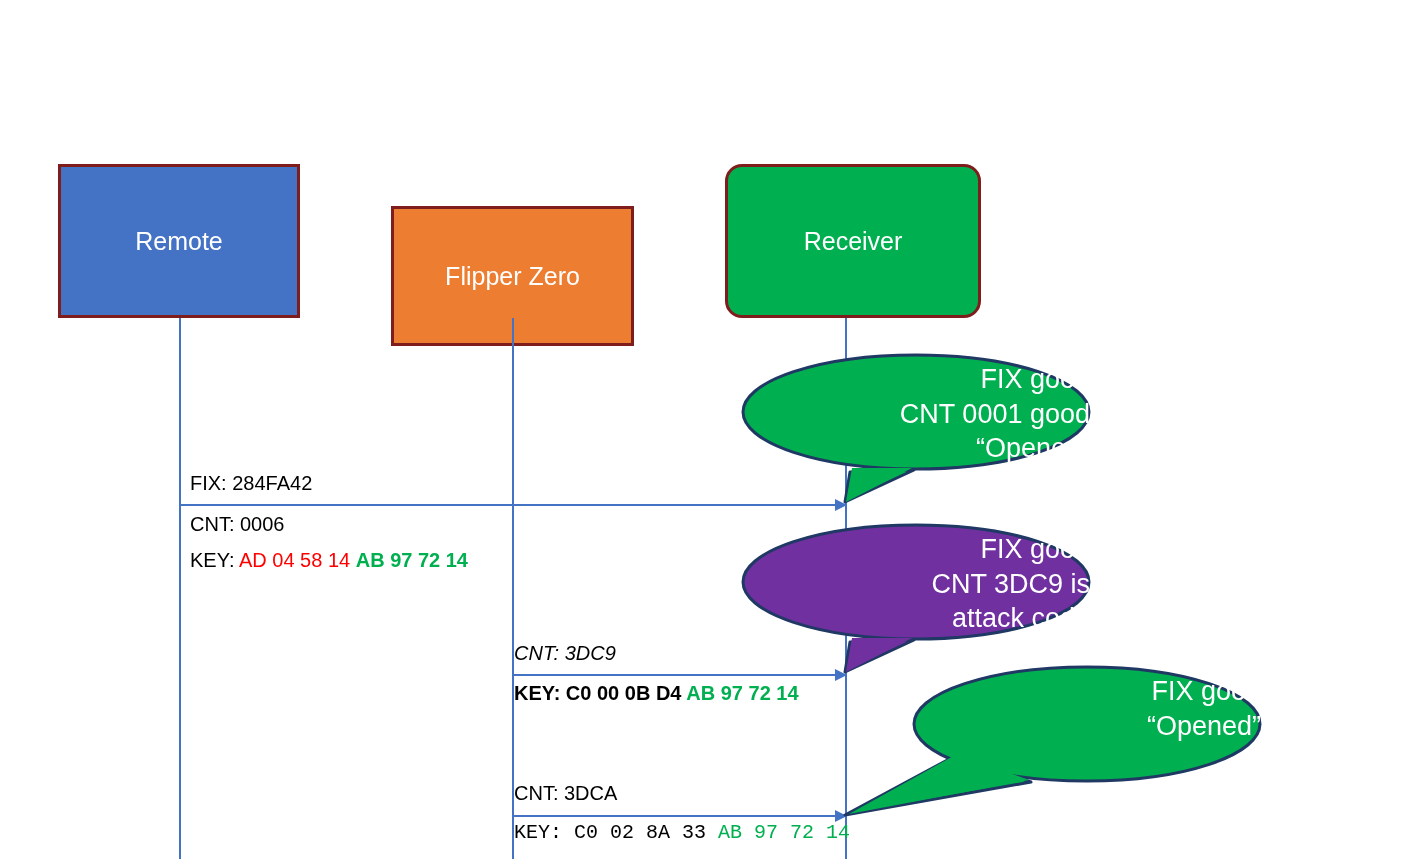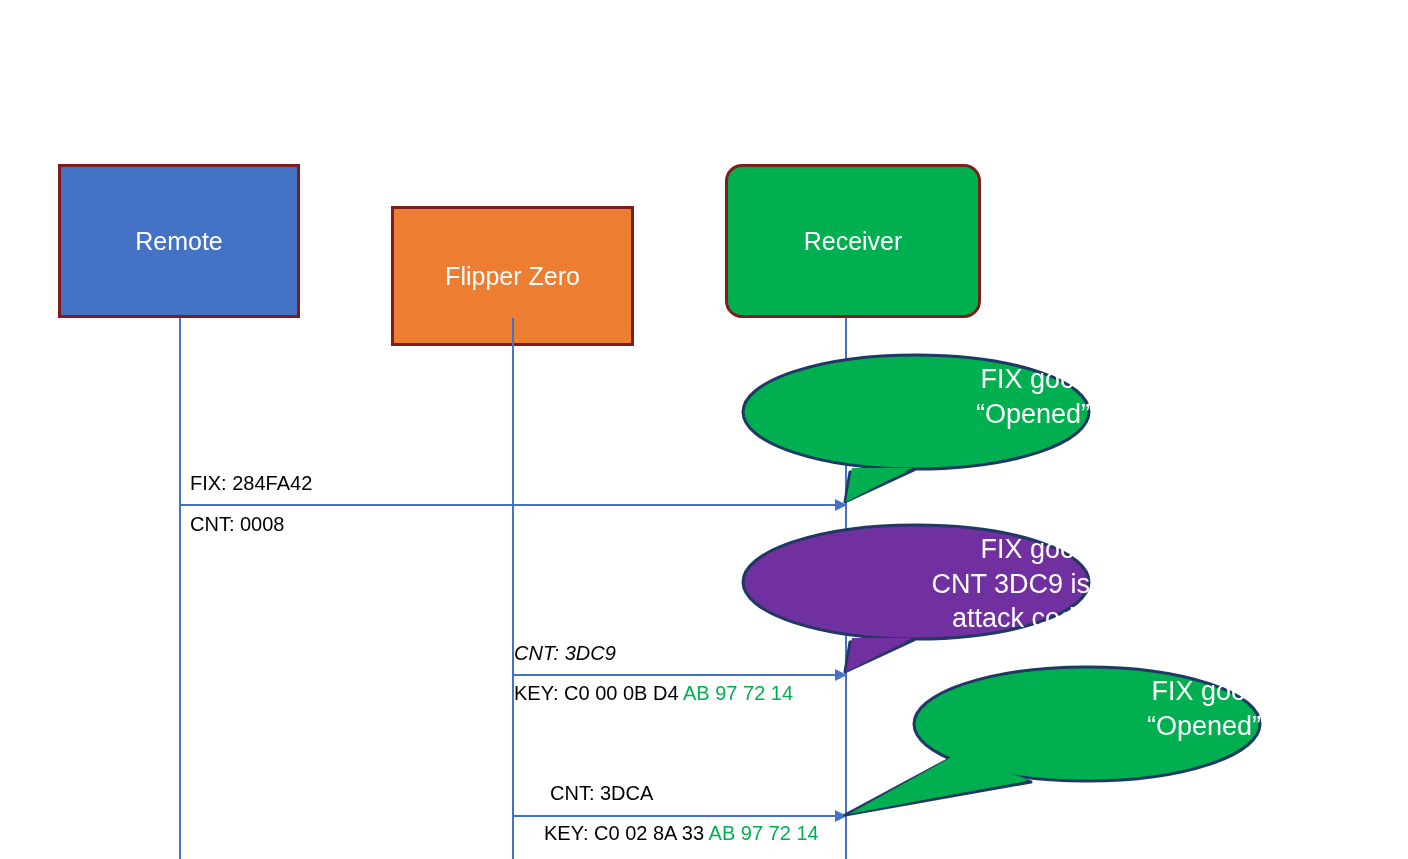--- a/index.html
+++ b/index.html
@@ -80,23 +80,23 @@
     line-height: 1.22;
   }
   .k-red   { color: #FF0000; }
   .k-green { color: #00B050; }
   .k-green-b { color: #00B050; font-weight: bold; }
 
   #label-fix      { left: 190px; top: 471px; }
   #label-cnt0004  { left: 190px; top: 512px; }
   #label-key1     { left: 190px; top: 548px; }
   #label-cnt3dc9  { left: 514px; top: 641px; font-style: italic; }
-  #label-key2     { left: 514px; top: 681px; }
-  #label-cnt3dca  { left: 514px; top: 781px; padding-left: 36px; }
-  #label-key3     { left: 544px; top: 821px; }
+  #label-key2     { left: 514px; top: 681px; font-weight: bold; }
+  #label-cnt3dca  { left: 514px; top: 781px; }
+  #label-key3     { left: 514px; top: 821px; font-family: Liberation Mono, monospace; }
 
   .callout { position: absolute; }
   .callout svg { display: block; overflow: visible; }
   .callout-text {
     position: absolute;
     left: 0;
     top: 0;
     width: 100%;
     text-align: right;
     color: #ffffff;
@@ -130,39 +130,41 @@
   <div class="lifeline" id="lifeline-remote"></div>
   <div class="lifeline" id="lifeline-flipper"></div>
   <div class="lifeline" id="lifeline-receiver"></div>
 
   <div class="msg-arrow" id="arrow-1"></div>
   <div class="msg-arrow" id="arrow-2"></div>
   <div class="msg-arrow" id="arrow-3"></div>
 
   <div class="msg-label" id="label-fix">FIX: 284FA42</div>
 
-  <div class="msg-label" id="label-cnt0004">CNT: 0008</div>
+  <div class="msg-label" id="label-cnt0004">CNT: 0006</div>
 
+  <div class="msg-label" id="label-key1"><span>KEY: </span><span class="k-red">AD 04 58 14 </span><span class="k-green-b">AB 97 72 14</span></div>
 
   <div class="msg-label" id="label-cnt3dc9">CNT: 3DC9</div>
 
   <div class="msg-label" id="label-key2"><span>KEY: </span><span>C0 00 0B D4 </span><span class="k-green">AB 97 72 14</span></div>
 
   <div class="msg-label" id="label-cnt3dca">CNT: 3DCA</div>
 
   <div class="msg-label" id="label-key3"><span>KEY: </span><span>C0 02 8A 33 </span><span class="k-green">AB 97 72 14</span></div>
 
   <div class="callout" id="callout-1">
     <svg width="348" height="160" viewBox="0 0 348 160">
       <path d="M 108 122 L 103 152 L 172 120 Z" fill="#00B050" stroke="#1F3864" stroke-width="3" stroke-linejoin="round"></path>
       <ellipse cx="174" cy="62" rx="173" ry="57" fill="#00B050" stroke="#1F3864" stroke-width="3"></ellipse>
       <path d="M 110 118 L 104 152 L 170 118 Z" fill="#00B050" stroke="none"></path>
     </svg>
     <div class="callout-text">
       <div>FIX good</div>
+      <div>CNT 0001 good</div>
       <div>“Opened”</div>
     </div>
   </div>
 
   <div class="callout" id="callout-2">
     <svg width="348" height="160" viewBox="0 0 348 160">
       <path d="M 108 122 L 103 152 L 172 120 Z" fill="#7030A0" stroke="#1F3864" stroke-width="3" stroke-linejoin="round"></path>
       <ellipse cx="174" cy="62" rx="173" ry="57" fill="#7030A0" stroke="#1F3864" stroke-width="3"></ellipse>
       <path d="M 110 118 L 104 152 L 170 118 Z" fill="#7030A0" stroke="none"></path>
     </svg>

